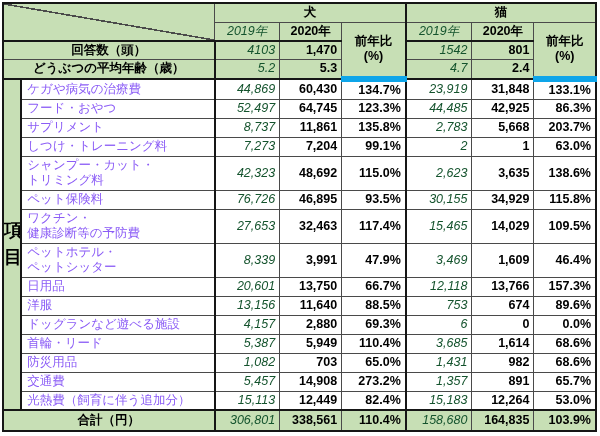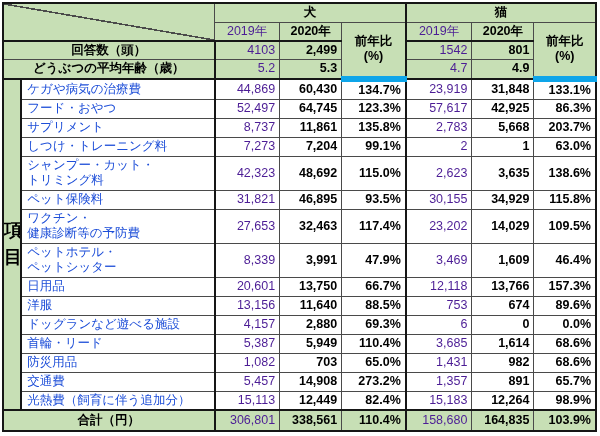--- a/index.html
+++ b/index.html
@@ -18,24 +18,24 @@
   td{
     border:1px solid #4a4a4a;
     padding:1px 4px;
     overflow:hidden;
     line-height:1.22;
     vertical-align:middle;
     background:#fff;
   }
   .green{background:#c7dfb5;}
   .bold{font-weight:bold;}
-  .gray{color:#4c1d95;}
+  .gray{color:#14532d;font-style:italic;}
   .center{text-align:center;}
   .val{text-align:right;}
-  .name-cell{text-align:left;color:#1d4ed8;white-space:pre-line;padding-left:5px;font-family:Liberation Serif, serif;}
+  .name-cell{text-align:left;color:#8b5cf6;white-space:pre-line;padding-left:5px;font-family:Liberation Serif, serif;}
   .thickb{border-bottom:2px solid #161616;}
   .thickt{border-top:2px solid #161616;}
   .sep-left{border-left:2px solid #161616;}
   .sep-right{border-right:2px solid #161616;}
   tr.hrow{height:19px;}
   tr.srow{height:18px;}
   tr.item-row{height:19px;}
   tr.item-row.tall{height:34px;}
   tr.trow{height:21px;}
   
@@ -78,50 +78,50 @@
       <td class="green center gray thickb">2019年</td>
       <td class="green center bold thickb">2020年</td>
       <td class="green center bold yoy" rowspan="3">前年比(%)</td>
       <td class="green center gray thickb sep-left">2019年</td>
       <td class="green center bold thickb">2020年</td>
       <td class="green center bold yoy" rowspan="3">前年比(%)</td>
     </tr>
     <tr class="srow">
       <td class="green bold center sep-right" colspan="2">回答数（頭）</td>
       <td class="green val gray">4103</td>
-      <td class="green val bold">2,499</td>
+      <td class="green val bold">1,470</td>
       <td class="green val gray sep-left">1542</td>
       <td class="green val bold">801</td>
     </tr>
     <tr class="srow">
       <td class="green bold center thickb sep-right" colspan="2">どうぶつの平均年齢（歳）</td>
       <td class="green val gray thickb">5.2</td>
       <td class="green val bold thickb">5.3</td>
       <td class="green val gray thickb sep-left">4.7</td>
-      <td class="green val bold thickb">4.9</td>
+      <td class="green val bold thickb">2.4</td>
     </tr>
 
   </tbody>
   <tbody id="items-body">
       <tr class="item-row">
         <td class="green vert sep-right" rowspan="15">項目</td>
         <td class="name-cell sep-right">ケガや病気の治療費</td>
         <td class="val gray">44,869</td>
         <td class="val bold">60,430</td>
         <td class="val bold">134.7%</td>
         <td class="val gray sep-left">23,919</td>
         <td class="val bold">31,848</td>
         <td class="val bold">133.1%</td>
       </tr>
       <tr class="item-row">
         <td class="name-cell sep-right">フード・おやつ</td>
         <td class="val gray">52,497</td>
         <td class="val bold">64,745</td>
         <td class="val bold">123.3%</td>
-        <td class="val gray sep-left">57,617</td>
+        <td class="val gray sep-left">44,485</td>
         <td class="val bold">42,925</td>
         <td class="val bold">86.3%</td>
       </tr>
       <tr class="item-row">
         <td class="name-cell sep-right">サプリメント</td>
         <td class="val gray">8,737</td>
         <td class="val bold">11,861</td>
         <td class="val bold">135.8%</td>
         <td class="val gray sep-left">2,783</td>
         <td class="val bold">5,668</td>
@@ -141,34 +141,34 @@
 トリミング料</td>
         <td class="val gray">42,323</td>
         <td class="val bold">48,692</td>
         <td class="val bold">115.0%</td>
         <td class="val gray sep-left">2,623</td>
         <td class="val bold">3,635</td>
         <td class="val bold">138.6%</td>
       </tr>
       <tr class="item-row">
         <td class="name-cell sep-right">ペット保険料</td>
-        <td class="val gray">31,821</td>
+        <td class="val gray">76,726</td>
         <td class="val bold">46,895</td>
         <td class="val bold">93.5%</td>
         <td class="val gray sep-left">30,155</td>
         <td class="val bold">34,929</td>
         <td class="val bold">115.8%</td>
       </tr>
       <tr class="item-row tall">
         <td class="name-cell sep-right">ワクチン・
 健康診断等の予防費</td>
         <td class="val gray">27,653</td>
         <td class="val bold">32,463</td>
         <td class="val bold">117.4%</td>
-        <td class="val gray sep-left">23,202</td>
+        <td class="val gray sep-left">15,465</td>
         <td class="val bold">14,029</td>
         <td class="val bold">109.5%</td>
       </tr>
       <tr class="item-row tall">
         <td class="name-cell sep-right">ペットホテル・
 ペットシッター</td>
         <td class="val gray">8,339</td>
         <td class="val bold">3,991</td>
         <td class="val bold">47.9%</td>
         <td class="val gray sep-left">3,469</td>
@@ -229,21 +229,21 @@
         <td class="val bold">891</td>
         <td class="val bold">65.7%</td>
       </tr>
       <tr class="item-row">
         <td class="name-cell sep-right">光熱費（飼育に伴う追加分）</td>
         <td class="val gray">15,113</td>
         <td class="val bold">12,449</td>
         <td class="val bold">82.4%</td>
         <td class="val gray sep-left">15,183</td>
         <td class="val bold">12,264</td>
-        <td class="val bold">98.9%</td>
+        <td class="val bold">53.0%</td>
       </tr>
     </tbody>
   <tbody>
     <tr class="trow">
       <td class="green bold center thickt sep-right" colspan="2">合計（円）</td>
       <td class="green val gray thickt">306,801</td>
       <td class="green val bold thickt">338,561</td>
       <td class="green val bold thickt">110.4%</td>
       <td class="green val gray thickt sep-left">158,680</td>
       <td class="green val bold thickt">164,835</td>

